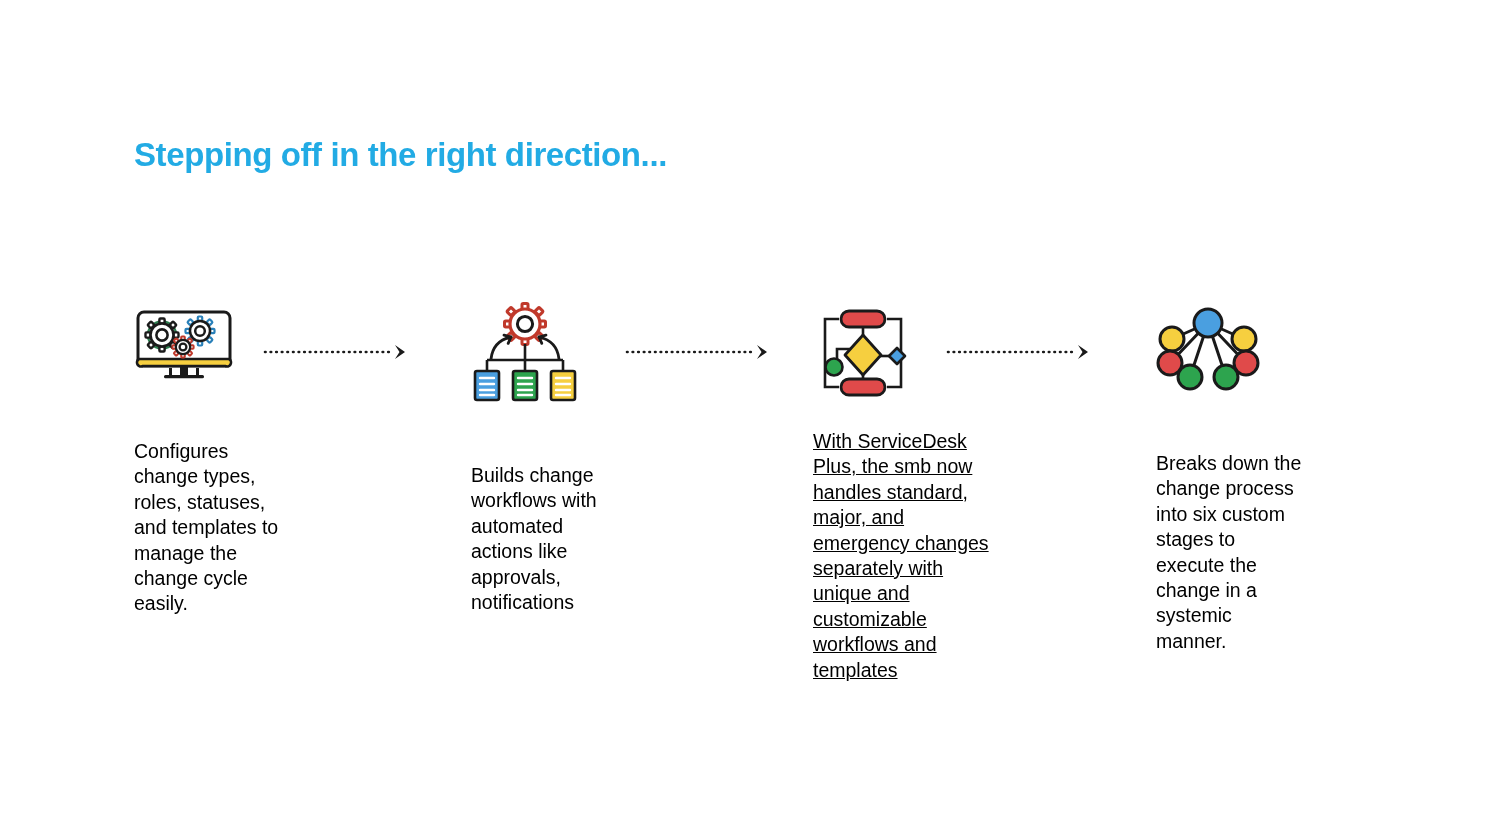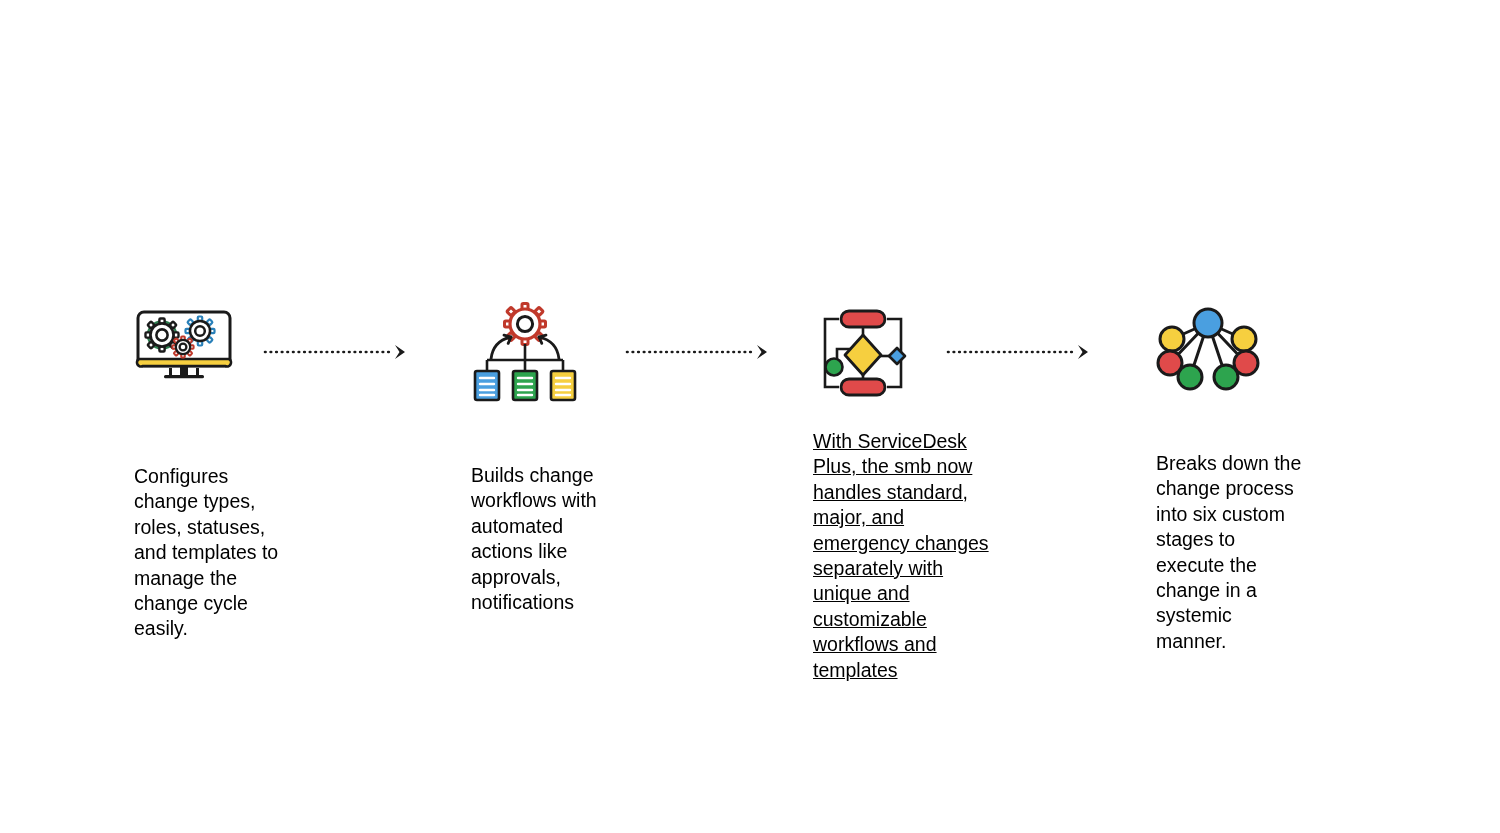--- a/index.html
+++ b/index.html
@@ -64,41 +64,42 @@
   .step-2 .step-icon { padding-top: 8px; }
   .step-3 .step-icon { padding-top: 6px; }
 
   .step-text {
     font-size: 19.5px;
     line-height: 25.4px;
     color: #000000;
     width: 170px;
     word-wrap: break-word;
   }
-  .step-0 .step-text { margin-top: 45px; width: 160px; }
+  .step-0 .step-text { margin-top: 20px; width: 160px; }
   .step-1 .step-text { margin-top: 54px; width: 150px; }
   .step-2 .step-text { margin-top: 16px; width: 180px; text-decoration: underline; }
   .step-3 .step-text { margin-top: 40px; width: 150px; }
 
   
   .connector {
     position: absolute;
     top: 341px;
     height: 22px;
   }
   .connector svg { display: block; }
   .conn-0 { left: 263px; }
   .conn-1 { left: 625px; }
   .conn-2 { left: 946px; }
 </style>
 </head>
 <body>
 
 <div class="slide">
 
+  <div class="slide-title">Stepping off in the right direction...</div>
 
   <div class="steps">
 
     <div class="step step-0">
       <div class="step-icon">
         <svg width="100" height="78" viewBox="0 0 100 78">
 
           <rect x="4" y="3" width="92" height="54" rx="6" ry="6" fill="#ffffff" stroke="#1A1A1A" stroke-width="3"></rect>
 
           <path d="M5 50 H95 a4 4 0 0 1 -4 7 H9 a4 4 0 0 1 -4 -7 Z" fill="#F6CF3F" stroke="#1A1A1A" stroke-width="2.6"></path>

